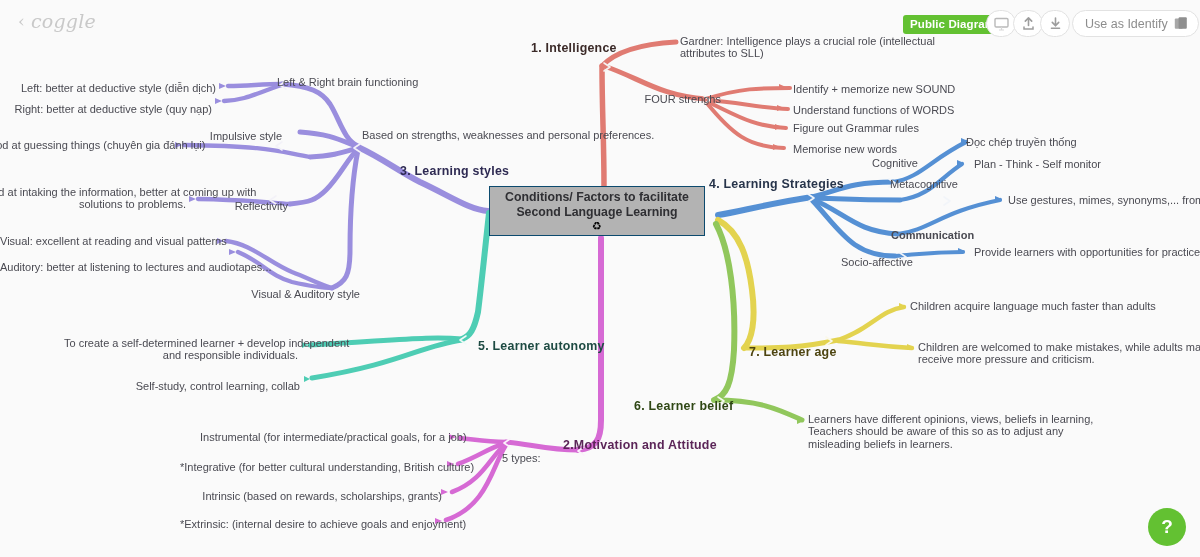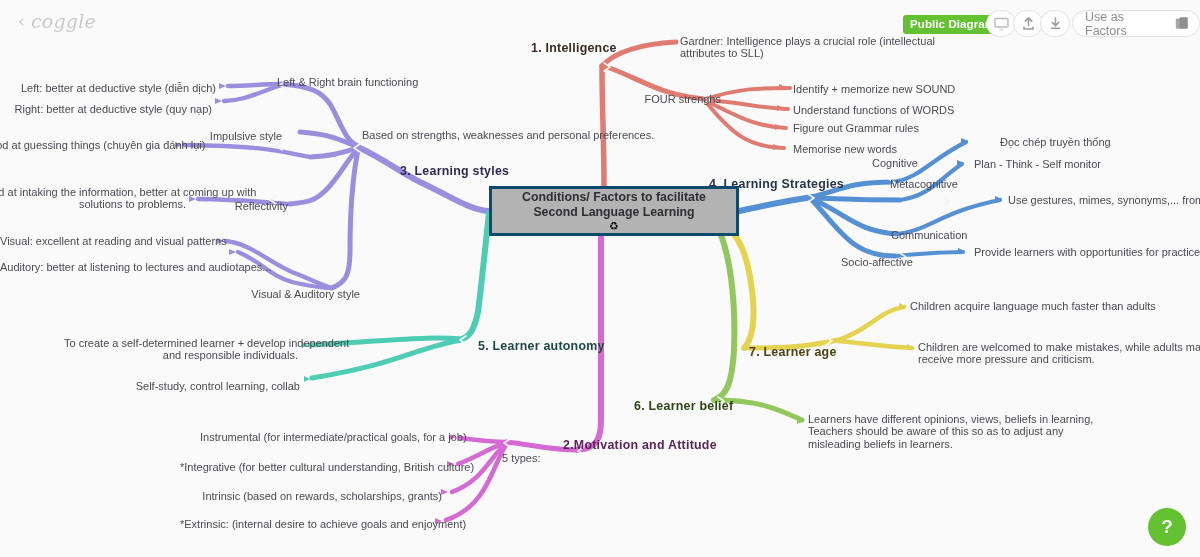--- a/index.html
+++ b/index.html
@@ -47,22 +47,22 @@
 
   
   #map{ position:absolute; left:0; top:0; width:1200px; height:557px; }
   svg.branches{ position:absolute; left:0; top:0; width:1200px; height:557px; }
 
   .lbl{ position:absolute; color:#4a4a52; font-size:11px; line-height:12.4px; white-space:pre; }
   .lbl.r{ text-align:right; }
   .main{ font-weight:bold; font-size:12.4px; letter-spacing:.25px; }
 
   #center-node{
-    position:absolute; left:489px; top:186px; width:250px; height:50px;
-    background:#b3b3b3; border:3px solid #0c4a6e;
+    position:absolute; left:489px; top:186px; width:216px; height:50px;
+    background:#b3b3b3; border:1px solid #0c4a6e;
     display:flex; flex-direction:column; align-items:center; justify-content:center;
     z-index:10;
   }
   #center-node .ct{
     color:#2f2f33; font-size:12.3px; font-weight:bold; line-height:14.5px;
     text-align:center; width:215px;
   }
   #center-node .emoji{ font-size:11px; line-height:11px; margin-top:2px; }
 </style>
 </head>
@@ -93,21 +93,21 @@
     </div>
 
     <div class="tbtn" id="btn-download">
       <svg width="13" height="15" viewBox="0 0 13 15">
         <path d="M6.5 2 L6.5 9.6 M3.3 6.4 L6.5 9.8 L9.7 6.4" stroke="#9d9d9d" stroke-width="1.6" fill="none" stroke-linecap="round" stroke-linejoin="round"></path>
         <path d="M2.4 12.3 L10.6 12.3" stroke="#9d9d9d" stroke-width="1.4" fill="none" stroke-linecap="round"></path>
       </svg>
     </div>
 
     <div id="template-btn">
-      <span>Use as Factors</span>
+      <span>Use as Identify</span>
       <svg width="14" height="15" viewBox="0 0 14 15">
         <rect x="0.8" y="2.6" width="8" height="10.2" rx="1" fill="#a8a8a8"></rect>
         <rect x="4.6" y="1.2" width="8.2" height="11.6" rx="1" fill="#8f8f8f"></rect>
       </svg>
     </div>
   </div>
 
   <div id="map">
 
     <svg class="branches" viewBox="0 0 1200 557">
@@ -228,23 +228,23 @@
 attributes to SLL)</div>
     <div class="lbl r" style="left:595px; top:93px; width:126px;">FOUR strenghs</div>
     <div class="lbl" style="left:793px; top:83px;">Identify + memorize new SOUND</div>
     <div class="lbl" style="left:793px; top:104px;">Understand functions of WORDS</div>
     <div class="lbl" style="left:793px; top:122px;">Figure out Grammar rules</div>
     <div class="lbl" style="left:793px; top:143px;">Memorise new words</div>
 
     <div class="lbl main" style="left:709px; top:178px; color:#27344a;">4. Learning Strategies</div>
     <div class="lbl" style="left:872px; top:157px;">Cognitive</div>
     <div class="lbl" style="left:890px; top:178px;">Metacognitive</div>
-    <div class="lbl" style="left:891px; top:229px;">Communication</div>
+    <div class="lbl" style="left:891px; top:229px;font-weight:bold;">Communication</div>
     <div class="lbl" style="left:841px; top:256px;">Socio-affective</div>
-    <div class="lbl" style="left:1000px; top:136px;">Đọc chép truyền thống</div>
+    <div class="lbl" style="left:966px; top:136px;">Đọc chép truyền thống</div>
     <div class="lbl" style="left:974px; top:158px;">Plan - Think - Self monitor</div>
     <div class="lbl" style="left:1008px; top:194px;">Use gestures, mimes, synonyms,... from L1.</div>
     <div class="lbl" style="left:974px; top:246px;">Provide learners with opportunities for practice.</div>
 
     <div class="lbl main" style="left:400px; top:165px; color:#2e2a52;">3. Learning styles</div>
     <div class="lbl" style="left:362px; top:129px;">Based on strengths, weaknesses and personal preferences.</div>
     <div class="lbl" style="left:277px; top:76px;">Left &amp; Right brain functioning</div>
     <div class="lbl r" style="left:0px; top:82px; width:216px;">Left: better at deductive style (diễn dịch)</div>
     <div class="lbl r" style="left:0px; top:103px; width:212px;">Right: better at deductive style (quy nạp)</div>
     <div class="lbl r" style="left:0px; top:130px; width:282px;">Impulsive style</div>

